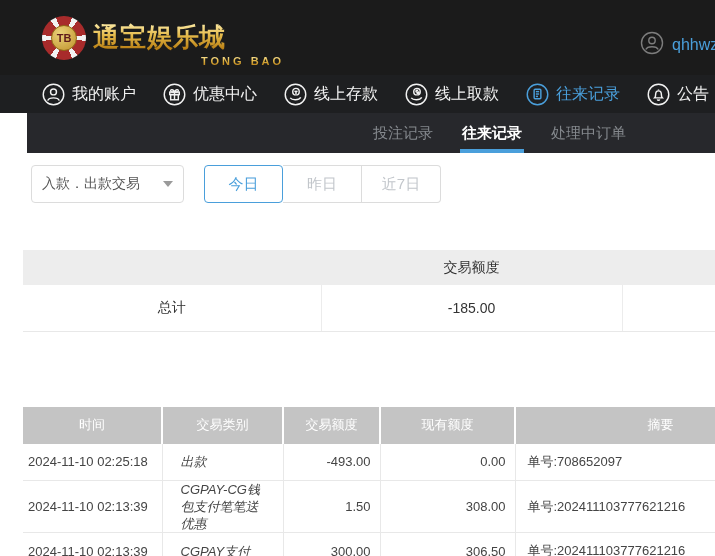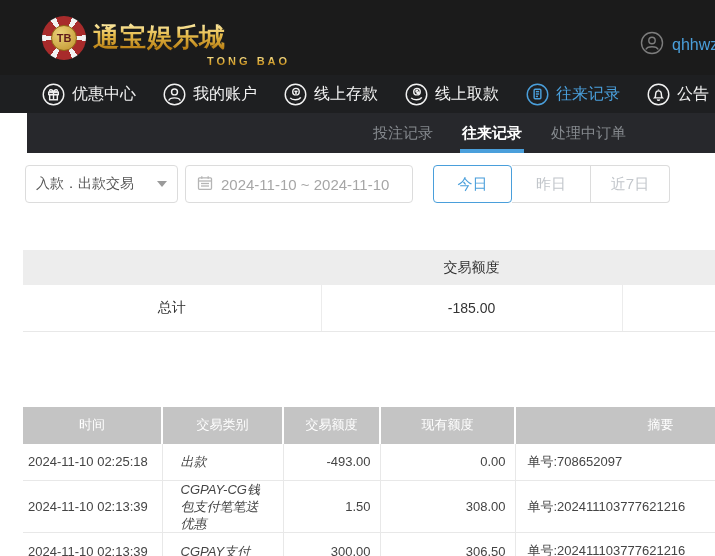--- a/index.html
+++ b/index.html
@@ -15,40 +15,40 @@
           display:flex; align-items:center; justify-content:center; }
   .chip-core { width:26px; height:26px; border-radius:50%; background:radial-gradient(circle at 35% 30%,#ead27a,#c0912a);
                border:1px solid #8d6a15; color:#5e1b1b; font-size:11px; font-weight:bold;
                display:flex; align-items:center; justify-content:center; }
   .logo-text { position:relative; margin-left:7px; height:55px; }
   .gold { background:linear-gradient(180deg,#f9e49a 10%,#e4b949 45%,#b97f14 90%);
           -webkit-background-clip:text; background-clip:text; color:transparent; }
   .logo-cn { font-family:"DejaVu Serif", serif; font-weight:bold; white-space:nowrap; line-height:48px; }
   .logo-cn .big { font-size:26px; letter-spacing:1px; }
   .logo-cn .small { font-size:26px; }
-  .logo-latin { position:absolute; left:114px; top:42px; font-size:11px; font-weight:bold; letter-spacing:3px; white-space:nowrap; }
+  .logo-latin { position:absolute; left:108px; top:42px; font-size:11px; font-weight:bold; letter-spacing:3px; white-space:nowrap; }
   .userbox { position:absolute; left:640px; top:31px; display:flex; align-items:center; gap:8px; }
   .userbox .uname { color:var(--accent); font-size:16px; white-space:nowrap; }
 
   
   .navbar { height:38px; background:#1e1f21; display:flex; align-items:center; padding-left:42px; gap:27px; }
   .nav-item { display:flex; align-items:center; gap:7px; color:#f2f2f2; font-size:16px; cursor:pointer; white-space:nowrap; flex:none; }
   .nav-item.active { color:var(--accent); }
   .nav-item svg { display:block; }
 
   
   .subnav { height:40px; background:#27282c; display:flex; align-items:stretch; padding-left:346px; gap:29px;margin-left:27px; }
   .subtab { position:relative; display:flex; align-items:center; color:#85898e; font-size:15px; cursor:pointer; white-space:nowrap; flex:none; }
   .subtab.active { color:#fff; font-weight:bold; }
   .subtab.active::after { content:""; position:absolute; left:-2px; right:-2px; bottom:0; height:4px; background:var(--accent); }
 
   
   .main { padding-left:23px; }
   .filters { margin-top:12px; display:flex; align-items:stretch; height:38px; }
-  .select-box { width:153px; margin-left:2px; border:1px solid #dcdcdc; border-radius:4px;
+  .select-box { width:153px; margin-left:8px; border:1px solid #dcdcdc; border-radius:4px;
                 display:flex; align-items:center; padding:0 10px; font-size:14px; color:#555; }
   .select-box .caret { margin-left:auto; width:0; height:0; border-left:5px solid transparent; border-right:5px solid transparent; border-top:6px solid #9a9a9a; }
   .date-box { width:228px; margin-left:7px; border:1px solid #dcdcdc; border-radius:4px;
               display:flex; align-items:center; gap:8px; padding:0 11px; font-size:15px; color:#a6a6a6; white-space:nowrap; }
   .btn-group { display:flex; margin-left:20px; }
   .range-btn { width:79px; border:1px solid #dcdcdc; background:#fff; font-size:15px; color:#c2c6cb;
                display:flex; align-items:center; justify-content:center; cursor:pointer; }
   .range-btn + .range-btn { border-left:none; }
   .range-btn:first-child { border-radius:4px 0 0 4px; }
   .range-btn:last-child { border-radius:0 4px 4px 0; }
@@ -102,42 +102,42 @@
       </span>
       <span class="uname">qhhwz</span>
     </div>
   </header>
 
   <nav class="navbar">
     <div class="nav-item">
       <span>
         <svg width="23" height="23" viewBox="0 0 24 24" fill="none" stroke="currentColor" stroke-width="1.5">
           <circle cx="12" cy="12" r="10.7"></circle>
+            <circle cx="12" cy="9.3" r="3.1"></circle>
+            <path d="M6 18.4c1.3-3.8 10.7-3.8 12 0"></path>
+        </svg>
+      </span>
+      <span>我的账户</span>
+    </div>
+    <div class="nav-item">
+      <span>
+        <svg width="23" height="23" viewBox="0 0 24 24" fill="none" stroke="currentColor" stroke-width="1.5">
+          <circle cx="12" cy="12" r="10.7"></circle>
             <rect x="7" y="9.5" width="10" height="2.6"></rect>
             <rect x="8" y="12.1" width="8" height="5.4"></rect>
             <line x1="12" y1="9.5" x2="12" y2="17.5"></line>
             <path d="M12 9.3c-1.2-2.8-4-3-4-1.2s2.6 1.4 4 1.2zm0 0c1.2-2.8 4-3 4-1.2s-2.6 1.4-4 1.2z"></path>
         </svg>
       </span>
       <span>优惠中心</span>
     </div>
     <div class="nav-item">
       <span>
         <svg width="23" height="23" viewBox="0 0 24 24" fill="none" stroke="currentColor" stroke-width="1.5">
           <circle cx="12" cy="12" r="10.7"></circle>
-            <circle cx="12" cy="9.3" r="3.1"></circle>
-            <path d="M6 18.4c1.3-3.8 10.7-3.8 12 0"></path>
-        </svg>
-      </span>
-      <span>我的账户</span>
-    </div>
-    <div class="nav-item">
-      <span>
-        <svg width="23" height="23" viewBox="0 0 24 24" fill="none" stroke="currentColor" stroke-width="1.5">
-          <circle cx="12" cy="12" r="10.7"></circle>
             <circle cx="12.5" cy="9" r="3.4"></circle>
             <path d="M11 8l1.5 1.5L14 8M12.5 9.5v2"></path>
             <path d="M6.5 15.5c2 2.6 9 2.6 11-.5"></path>
         </svg>
       </span>
       <span>线上存款</span>
     </div>
     <div class="nav-item">
       <span>
         <svg width="23" height="23" viewBox="0 0 24 24" fill="none" stroke="currentColor" stroke-width="1.5">
@@ -185,33 +185,20 @@
       <span>处理中订单</span>
     </div>
   </div>
 
   <main class="main">
 
     <div class="filters">
       <div class="select-box">
         <span>入款．出款交易</span>
         <span class="caret"></span>
-      </div>
-      <div class="date-box">
-        <span>
-          <svg width="16" height="16" viewBox="0 0 16 16" fill="none" stroke="#b5b5b5" stroke-width="1.3">
-            <rect x="1.5" y="2.8" width="13" height="11.5" rx="1"></rect>
-              <line x1="1.5" y1="6" x2="14.5" y2="6"></line>
-            <line x1="4.8" y1="1.2" x2="4.8" y2="3.8"></line>
-              <line x1="11.2" y1="1.2" x2="11.2" y2="3.8"></line>
-            <line x1="4" y1="8.5" x2="12" y2="8.5"></line>
-              <line x1="4" y1="11" x2="12" y2="11"></line>
-          </svg>
-        </span>
-        <span>2024-11-10 ~ 2024-11-10</span>
       </div>
       <div class="btn-group">
         <div class="range-btn active">今日</div>
         <div class="range-btn">昨日</div>
         <div class="range-btn">近7日</div>
       </div>
     </div>
 
     <table class="summary-table">
       <colgroup>

